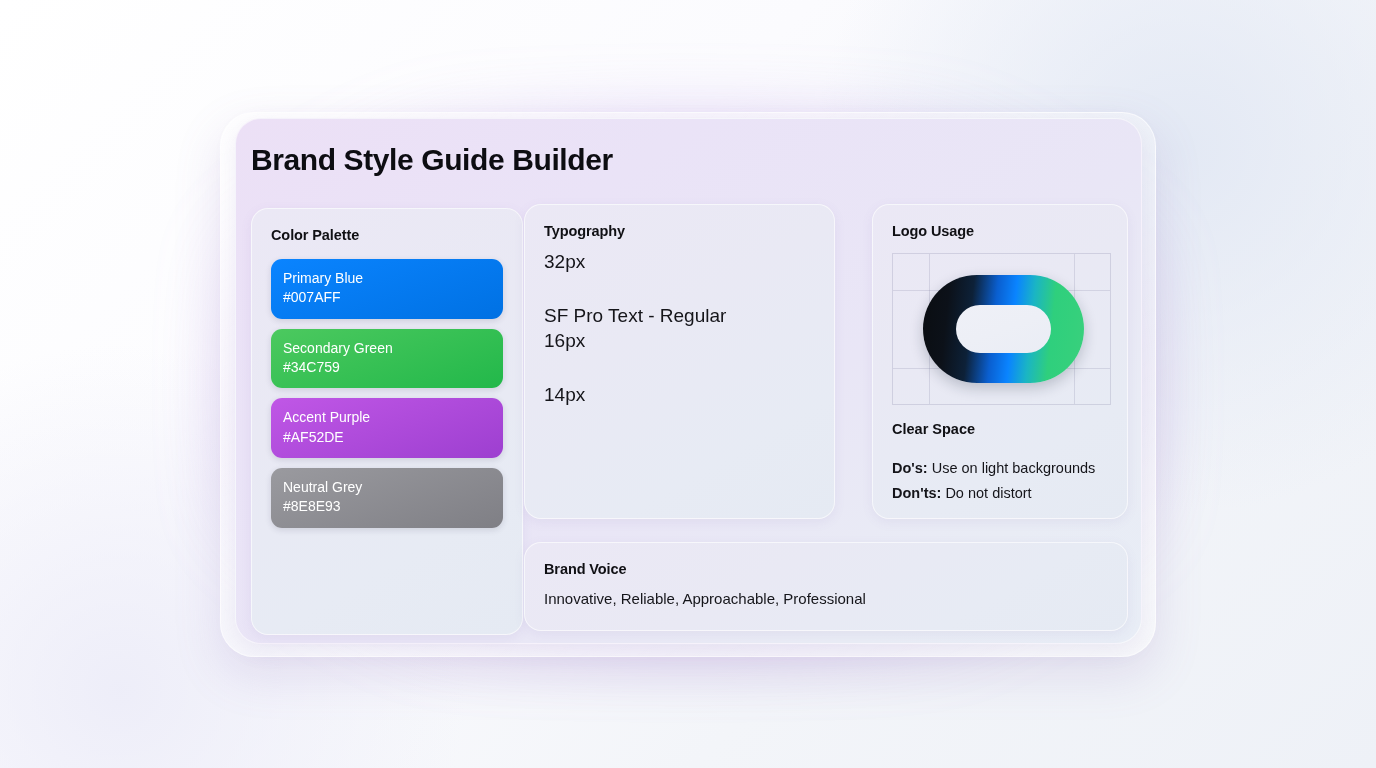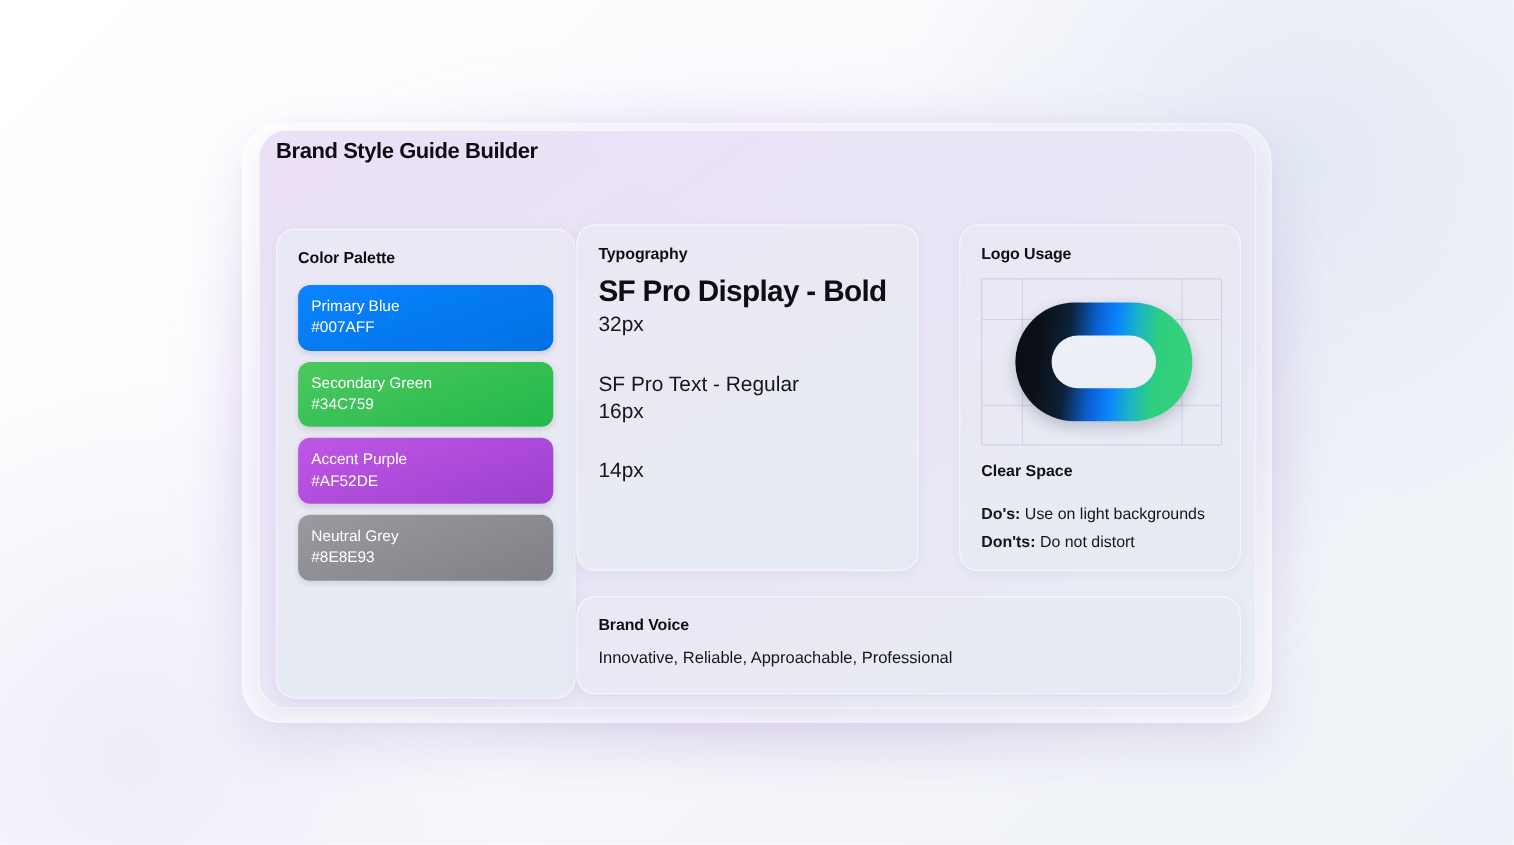--- a/index.html
+++ b/index.html
@@ -62,22 +62,22 @@
     border-radius: 26px;
     background: linear-gradient(145deg, #ece0f6 0%, #eae3f7 28%, #e9e6f6 58%, #e9ecf5 82%, #e8edf6 100%);
     border: 1px solid rgba(255,255,255,0.55);
     box-shadow: 0 6px 22px rgba(120,92,170,0.10);
     padding: 26px 0 0 0;
   }
 
   #page-title {
     position: absolute;
     left: 15px;
-    top: 8px;
-    font-size: 20px;
+    top: 24px;
+    font-size: 30px;
     font-weight: bold;
     letter-spacing: -0.4px;
     color: #0d0d12;
   }
 
   
   #panels {
     position: absolute;
     left: 15px;
     top: 85px;
@@ -223,21 +223,20 @@
           <div class="swatch-hex">#8E8E93</div>
         </div>
 
       </div>
     </section>
 
     <section class="panel" id="panel-typography">
       <div class="panel-title">Typography</div>
 
       <div class="type-block">
-        <div class="type-sample-1">SF Pro Display - Bold</div>
         <div class="type-size-1">32px</div>
       </div>
 
       <div class="type-gap"></div>
 
       <div class="type-block">
         <div class="type-sample-2">SF Pro Text - Regular</div>
         <div class="type-size-2">16px</div>
       </div>
 

